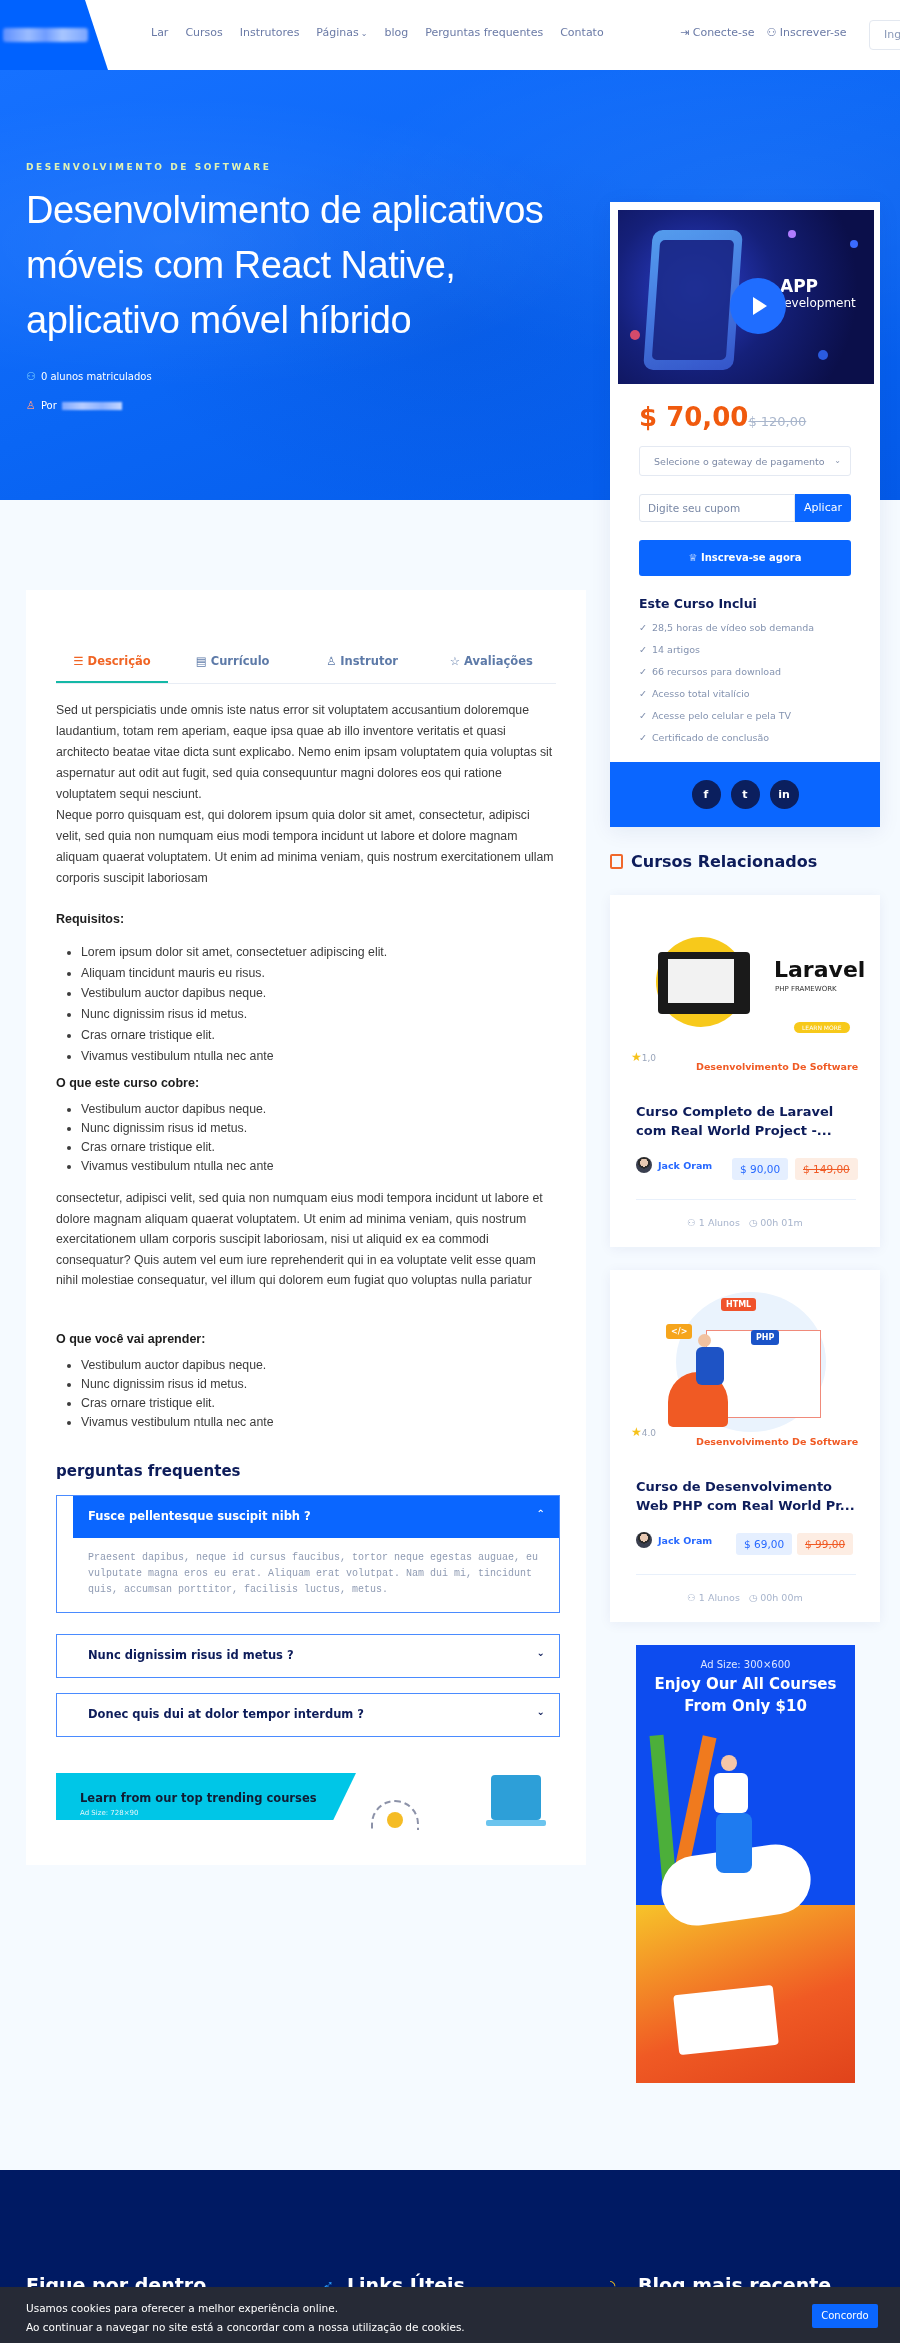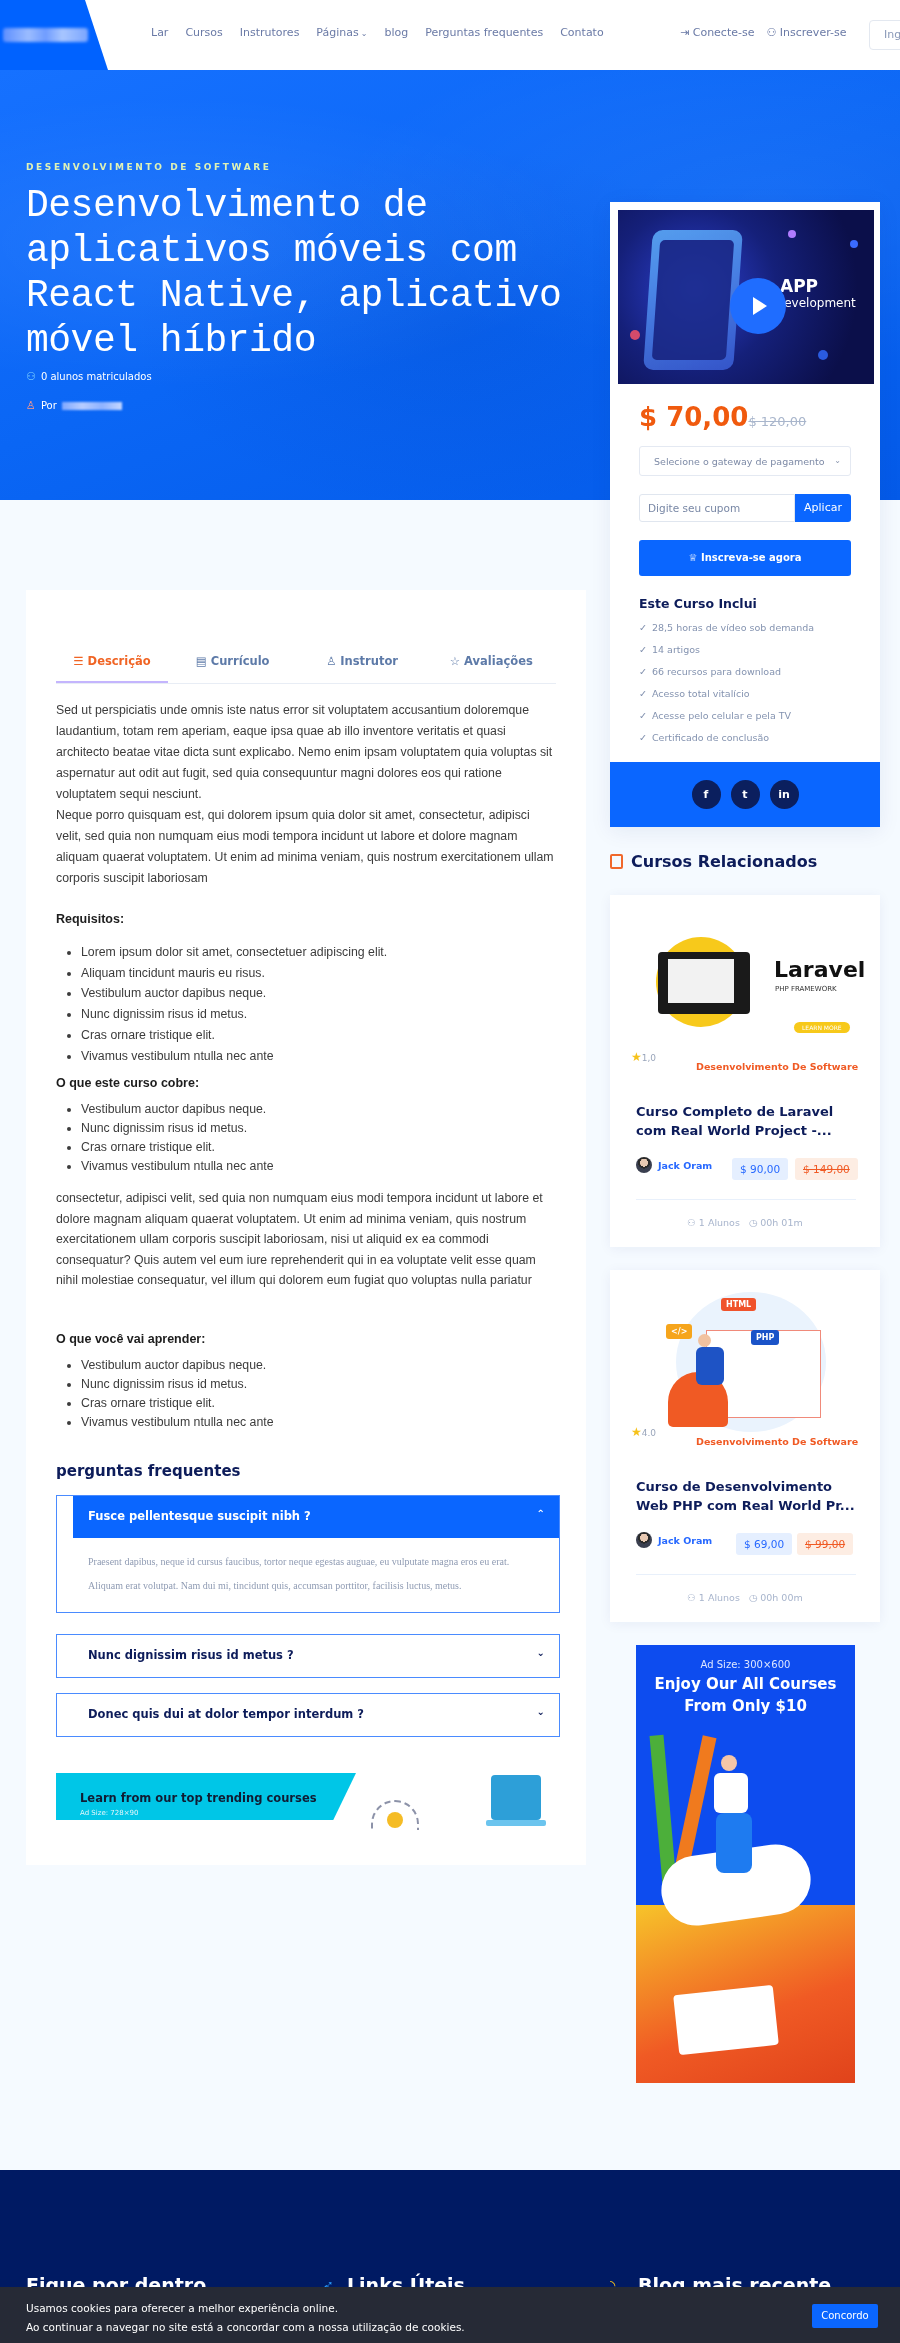--- a/index.html
+++ b/index.html
@@ -10,21 +10,21 @@
   .logo-blur { position: absolute; left: 3px; top: 28px; width: 85px; height: 14px; background: linear-gradient(90deg, #5d8fff, #9bbcff 30%, #6f9cff 50%, #a8c6ff 70%, #7aa5ff); filter: blur(1.5px); border-radius: 3px; }
   .nav { position: absolute; left: 151px; top: 26px; display: flex; gap: 17px; font-size: 12px; color: #6a7aa6; font-family: "DejaVu Sans", sans-serif; font-size: 11px; }
   .nav span { white-space: nowrap; }
   .nav .chev { font-size: 8px; margin-left: 2px; }
   .auth { position: absolute; left: 680px; top: 26px; display: flex; gap: 12px; font-size: 11px; color: #6a7aa6; font-family: "DejaVu Sans", sans-serif; }
   .lang { position: absolute; left: 869px; top: 20px; width: 60px; height: 30px; border: 1px solid #e3e8f0; border-radius: 4px; font-size: 11px; color: #8a99b8; padding: 7px 0 0 14px; font-family: "DejaVu Sans", sans-serif; }
   
   .hero { position: absolute; top: 70px; left: 0; width: 900px; height: 430px; background: linear-gradient(160deg, #1671ff 0%, #0a66f5 50%, #045ae8 100%); overflow: hidden; }
   .hero-shade { position: absolute; inset: 0; background: radial-gradient(ellipse at 20% 40%, rgba(255,255,255,0.08), transparent 40%), radial-gradient(ellipse at 50% 60%, rgba(0,40,140,0.12), transparent 50%), radial-gradient(ellipse at 85% 30%, rgba(255,255,255,0.06), transparent 40%); }
   .hero-cat { position: absolute; left: 26px; top: 92px; font-size: 9px; letter-spacing: 2.6px; font-weight: bold; color: #dff2b6; font-family: "DejaVu Sans", sans-serif; }
-  .hero-title { position: absolute; left: 26px; top: 113px; width: 570px; font-size: 38px; line-height: 45px; color: #fff; font-family: Liberation Mono, monospace; font-weight: 500; letter-spacing: -0.5px; }
+  .hero-title { position: absolute; left: 26px; top: 113px; width: 570px; font-size: 38px; line-height: 55px; color: #fff; font-family: Liberation Sans, sans-serif; font-weight: 500; letter-spacing: -0.5px; }
   .hero-meta { position: absolute; left: 26px; font-size: 10px; color: #fff; font-family: "DejaVu Sans", sans-serif; display: flex; align-items: center; gap: 5px; }
   .hero-meta.students { top: 300px; }
   .hero-meta.author { top: 329px; }
   .blurname { display: inline-block; width: 60px; height: 8px; background: linear-gradient(90deg,#7fa8ff,#b7cdff,#8eb2ff,#c5d8ff); filter: blur(1px); }
   
   .side-card { position: absolute; left: 610px; top: 202px; width: 270px; height: 625px; background: #fff; box-shadow: 0 4px 20px rgba(0,40,120,0.08); }
   .thumb { position: absolute; left: 8px; top: 8px; width: 256px; height: 174px; background: radial-gradient(circle at 30% 45%, #2c3fd0 0%, #15207a 40%, #0b0f4a 80%); overflow: hidden; }
   .phone { position: absolute; left: 30px; top: 20px; width: 90px; height: 140px; border-radius: 10px; background: linear-gradient(160deg,#5fb2ff,#3a5ed8); opacity: 0.85; transform: skew(-4deg); }
   .phone-inner { position: absolute; left: 8px; top: 10px; right: 8px; bottom: 10px; background: #1c2c8a; border-radius: 5px; }
   .thumb-text { position: absolute; left: 162px; top: 66px; color: #fff; font-family: "DejaVu Sans", sans-serif; }
@@ -64,30 +64,30 @@
   .cdivider { position: absolute; left: 26px; top: 304px; width: 220px; height: 1px; background: #e8f0fb; }
   .cfoot { position: absolute; left: 0; top: 322px; width: 270px; text-align: center; font-size: 9.5px; color: #a7b4cc; font-family: "DejaVu Sans", sans-serif; }
   
   .ad-vert { position: absolute; left: 636px; top: 1645px; width: 219px; height: 438px; background: #0d4cef; overflow: hidden; }
   .ad-vert .sz { position: absolute; top: 14px; width: 100%; text-align: center; font-size: 10px; color: #dde6ff; font-family: "DejaVu Sans", sans-serif; }
   .ad-vert .hl { position: absolute; top: 28px; width: 100%; text-align: center; font-size: 15px; line-height: 22px; color: #fff; font-weight: bold; font-family: "DejaVu Sans", sans-serif; }
   
   .main-card { position: absolute; left: 26px; top: 590px; width: 560px; height: 1275px; background: #fff; }
   .tabs { position: absolute; left: 30px; top: 60px; width: 500px; height: 34px; border-bottom: 1px solid #e8edf5; display: flex; }
   .tab { flex: 1; text-align: center; font-size: 11.5px; font-weight: bold; color: #5d7aa8; font-family: "DejaVu Sans", sans-serif; padding-top: 4px; }
-  .tab.active { color: #f06424; border-bottom: 2px solid #c4b5fd; flex: 0 0 112px; }
+  .tab.active { color: #f06424; border-bottom: 2px solid #14b8a6; flex: 0 0 112px; }
   .desc { position: absolute; left: 30px; top: 110px; width: 500px; font-size: 12.3px; line-height: 21px; color: #3c3c3c; }
   .h-sub { position: absolute; left: 30px; font-size: 12.5px; font-weight: bold; color: #1d1d1d; }
   .bul { position: absolute; left: 55px; font-size: 12.3px; color: #3c3c3c; list-style: disc; }
   .faq-title { position: absolute; left: 30px; top: 872px; font-size: 15px; font-weight: bold; color: #0d1c5a; font-family: "DejaVu Sans", sans-serif; }
   .faq { position: absolute; left: 30px; width: 504px; border: 1.5px solid #4a8bff; padding-left: 16px; }
   .faq .q { height: 42px; padding: 13px 0 0 15px; font-size: 11.5px; font-weight: bold; color: #0d1c5a; font-family: "DejaVu Sans", sans-serif; position: relative; }
   .faq.open .q { background: #0a66ff; color: #fff; }
   .faq .chev { position: absolute; right: 14px; top: 12px; font-size: 10px; }
-  .faq .a { padding: 12px 15px 14px; font-size: 10px; line-height: 24px; color: #8f9bb3; font-family: Liberation Serif, serif; }
+  .faq .a { padding: 12px 15px 14px; font-size: 10px; line-height: 16px; color: #8f9bb3; font-family: Liberation Mono, monospace; }
   .ad-h { position: absolute; left: 30px; top: 1183px; width: 300px; height: 47px; background: #00c6e7; clip-path: polygon(0 0, 300px 0, 270px 62px, 0 62px); }
   .ad-h .t { position: absolute; left: 24px; top: 18px; font-size: 11.5px; font-weight: bold; color: #101c33; font-family: "DejaVu Sans", sans-serif; }
   .ad-h .s { position: absolute; left: 24px; top: 36px; font-size: 7px; color: #e3f7fb; font-family: "DejaVu Sans", sans-serif; }
   .ad-ill1 { position: absolute; left: 345px; top: 1210px; width: 48px; height: 30px; border-radius: 24px 24px 0 0; border: 2px dashed #8c92a8; border-bottom: none; }
   .ad-ill1::after { content: ""; position: absolute; left: 14px; top: 10px; width: 16px; height: 16px; border-radius: 50%; background: #f5bc25; }
   .ad-ill2 { position: absolute; left: 465px; top: 1185px; width: 50px; height: 45px; background: #2d9fd8; border-radius: 4px; }
   .ad-ill2::after { content: ""; position: absolute; left: -5px; bottom: -6px; width: 60px; height: 6px; background: #6bc4ee; border-radius: 2px; }
   
   .footer { position: absolute; top: 2170px; left: 0; width: 900px; height: 173px; background: #001a63; }
   .f-h { position: absolute; top: 104px; font-size: 19px; font-weight: bold; color: #fff; font-family: "DejaVu Sans", sans-serif; }

